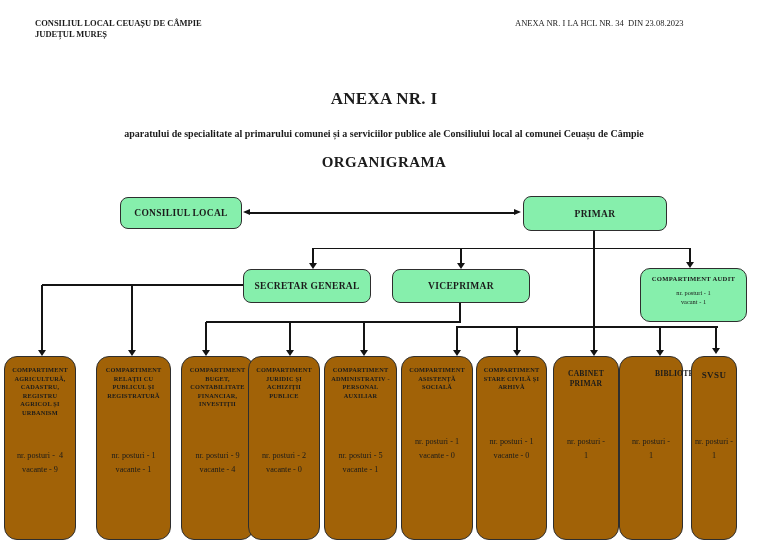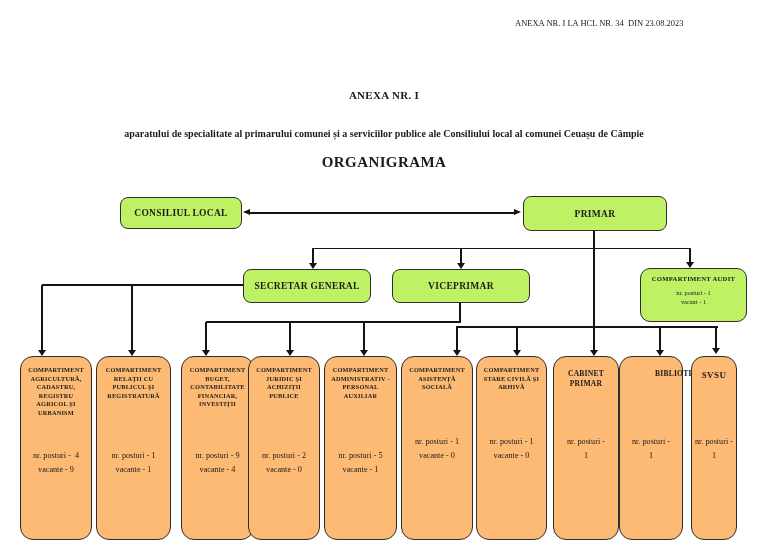--- a/index.html
+++ b/index.html
@@ -4,48 +4,48 @@
 <style>
   html,body{margin:0;padding:0;background:#e8e8e8;}
   .canvas{
     position:relative;width:768px;height:554px;background:#ffffff;
     font-family:"Liberation Serif","DejaVu Serif",serif;color:#1b1b1b;
     overflow:hidden;margin:0 auto;
   }
   
   .hdr-left{position:absolute;left:35px;top:18px;font-size:8.5px;font-weight:bold;line-height:1.25;}
   .hdr-right{position:absolute;left:515px;top:18px;font-size:8.5px;font-weight:normal;white-space:pre;}
-  .title-1{position:absolute;left:0;top:89px;width:100%;text-align:center;font-size:11px;font-weight:bold;letter-spacing:.3px;}
+  .title-1{position:absolute;left:0;top:89px;width:100%;text-align:center;font-size:17px;font-weight:bold;letter-spacing:.3px;}
   .title-2{position:absolute;left:0;top:114px;width:100%;text-align:center;font-size:15px;font-weight:bold;letter-spacing:.4px;margin-top:40px;}
   .title-3{position:absolute;left:0;top:128px;width:100%;text-align:center;font-size:10px;font-weight:bold;}
   
   .obox{
-    position:absolute;border:1.3px solid #2e2e2e;border-radius:8px;background:#bef264;
+    position:absolute;border:1.3px solid #2e2e2e;border-radius:8px;background:#86efac;
     display:flex;align-items:center;justify-content:center;text-align:center;
     font-weight:bold;font-size:9.5px;letter-spacing:.3px;box-sizing:border-box;
   }
   .b-cl{left:120px;top:197px;width:122px;height:32px;}
   .b-pr{left:523px;top:196px;width:144px;height:35px;}
   .b-sg{left:243px;top:269px;width:128px;height:34px;}
   .b-vp{left:392px;top:269px;width:138px;height:34px;}
   .b-audit{left:640px;top:268px;width:107px;height:54px;border-radius:10px;
     flex-direction:column;justify-content:flex-start;padding-top:6px;}
   .b-audit .a-title{font-size:6.6px;font-weight:bold;line-height:1.3;width:80%;}
   .b-audit .a-counts{margin-top:4px;font-weight:normal;font-size:6.4px;line-height:1.45;letter-spacing:0;}
   .b-audit .a-counts span{display:block;white-space:pre-wrap;}
   
   .bbox{
     position:absolute;top:356px;height:184px;border:1.3px solid #2e2e2e;border-radius:13px;
-    background:#fdba74;box-sizing:border-box;text-align:center;
+    background:#a16207;box-sizing:border-box;text-align:center;
   }
   .bb-title{margin:9px 3px 0 3px;font-size:6.3px;font-weight:bold;line-height:1.35;letter-spacing:.2px;}
   .bb-counts{position:absolute;left:2px;right:2px;top:92px;font-size:8.2px;line-height:1.65;}
   .bb-counts span{display:block;white-space:pre-wrap;}
   .hi .bb-counts{top:78px;}
-  .d1{left:20px;width:72px;}
+  .d1{left:4px;width:72px;}
   .d2{left:96px;width:75px;}
   .d3{left:181px;width:73px;}
   .d4{left:248px;width:72px;text-align:center;}
   .d5{left:324px;width:73px;}
   .d6{left:401px;width:72px;}
   .d7{left:476px;width:71px;}
   .d8{left:553px;width:66px;}
   .d9{left:619px;width:64px;padding-left:32px;}
   .d10{left:691px;width:46px;}
   .d8 .bb-title,.d9 .bb-title{font-size:7.6px;margin-top:12px;}
@@ -54,20 +54,24 @@
   .hline,.vline{position:absolute;background:#141414;}
   .arrd{position:absolute;width:0;height:0;border-left:4px solid transparent;border-right:4px solid transparent;border-top:6.5px solid #141414;}
   .arrl{position:absolute;width:0;height:0;border-top:3.8px solid transparent;border-bottom:3.8px solid transparent;border-right:7px solid #141414;}
   .arrr{position:absolute;width:0;height:0;border-top:3.8px solid transparent;border-bottom:3.8px solid transparent;border-left:7px solid #141414;}
 </style>
 </head>
 <body>
 
 <div class="canvas">
 
+  <div class="hdr-left">
+    <div>CONSILIUL LOCAL CEUAȘU DE CÂMPIE</div>
+    <div>JUDEȚUL MUREȘ</div>
+  </div>
   <div class="hdr-right">ANEXA NR. I LA HCL NR. 34  DIN 23.08.2023</div>
 
   <div class="title-1">ANEXA NR. I</div>
   <div class="title-2">ORGANIGRAMA</div>
   <div class="title-3">aparatului de specialitate al primarului comunei și a serviciilor publice ale Consiliului local al comunei Ceuașu de Câmpie</div>
 
   <div class="obox b-cl">
     <span>CONSILIUL LOCAL</span>
   </div>
   <div class="obox b-pr">

